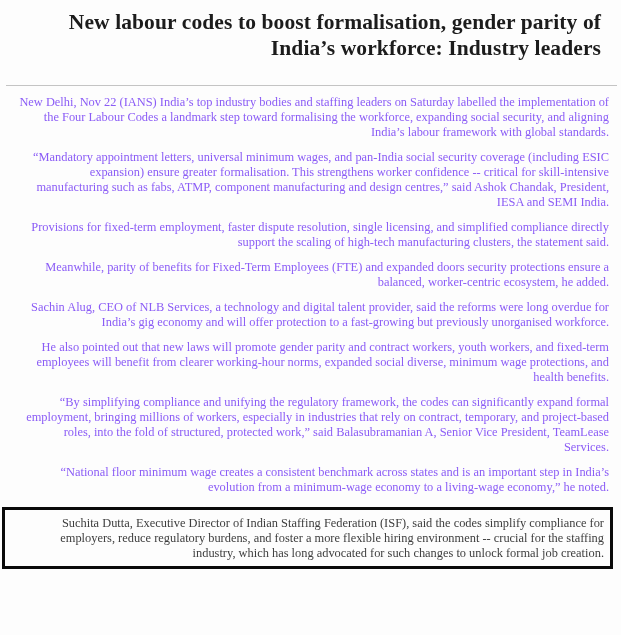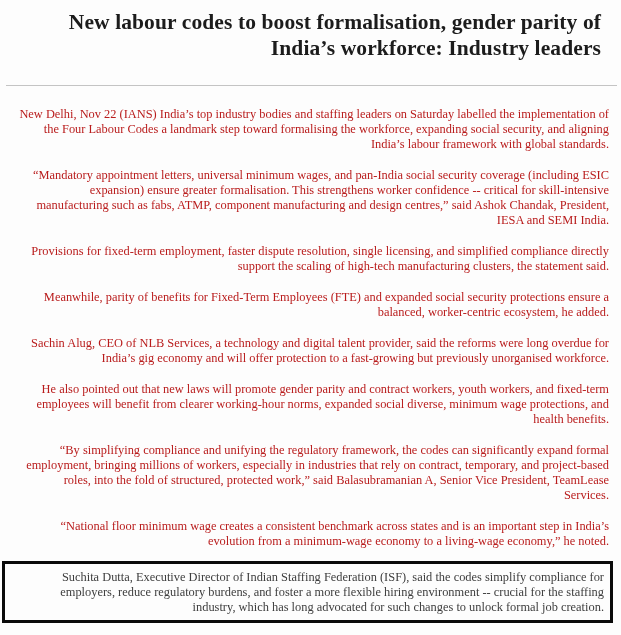--- a/index.html
+++ b/index.html
@@ -27,24 +27,24 @@
   }
   .divider {
     border: none;
     border-top: 1px solid #c4c4c4;
     margin: 24px 4px 0 6px;
   }
   .article-body {
     padding: 5px 12px 0 17px;
   }
   .article-body p {
-    margin: 16px 0 10px 0;
+    margin: 4px 0 10px 0;
     font-size: 12.4px;
     line-height: 15px;
-    color: #b91c1c;
+    color: #8b5cf6;
   }
   .highlight-box {
     border: 3px solid #0a0a0a;
     margin: 12px 8px 0 2px;
     padding: 6px 6px 3px 14px;
     background: #fdfdfd;
   }
   .highlight-box p {
     margin: 0 0 9px 0;
     font-size: 12.4px;
@@ -61,21 +61,21 @@
 <div class="page">
 
   <h1 class="article-title">New labour codes to boost formalisation, gender parity of India’s workforce: Industry leaders</h1>
 
   <hr class="divider">
 
   <div class="article-body">
     <p>New Delhi, Nov 22 (IANS) India’s top industry bodies and staffing leaders on Saturday labelled the implementation of the Four Labour Codes a landmark step toward formalising the workforce, expanding social security, and aligning India’s labour framework with global standards.</p>
     <p>“Mandatory appointment letters, universal minimum wages, and pan-India social security coverage (including ESIC expansion) ensure greater formalisation. This strengthens worker confidence -- critical for skill-intensive manufacturing such as fabs, ATMP, component manufacturing and design centres,” said Ashok Chandak, President, IESA and SEMI India.</p>
     <p>Provisions for fixed-term employment, faster dispute resolution, single licensing, and simplified compliance directly support the scaling of high-tech manufacturing clusters, the statement said.</p>
-    <p>Meanwhile, parity of benefits for Fixed-Term Employees (FTE) and expanded social security protections ensure a balanced, worker-centric ecosystem, he added.</p>
+    <p>Meanwhile, parity of benefits for Fixed-Term Employees (FTE) and expanded doors security protections ensure a balanced, worker-centric ecosystem, he added.</p>
     <p>Sachin Alug, CEO of NLB Services, a technology and digital talent provider, said the reforms were long overdue for India’s gig economy and will offer protection to a fast-growing but previously unorganised workforce.</p>
     <p>He also pointed out that new laws will promote gender parity and contract workers, youth workers, and fixed-term employees will benefit from clearer working-hour norms, expanded social diverse, minimum wage protections, and health benefits.</p>
     <p>“By simplifying compliance and unifying the regulatory framework, the codes can significantly expand formal employment, bringing millions of workers, especially in industries that rely on contract, temporary, and project-based roles, into the fold of structured, protected work,” said Balasubramanian A, Senior Vice President, TeamLease Services.</p>
     <p>“National floor minimum wage creates a consistent benchmark across states and is an important step in India’s evolution from a minimum-wage economy to a living-wage economy,” he noted.</p>
   </div>
 
   <div class="highlight-box">
     <p>Suchita Dutta, Executive Director of Indian Staffing Federation (ISF), said the codes simplify compliance for employers, reduce regulatory burdens, and foster a more flexible hiring environment -- crucial for the staffing industry, which has long advocated for such changes to unlock formal job creation.</p>
 
   </div>

